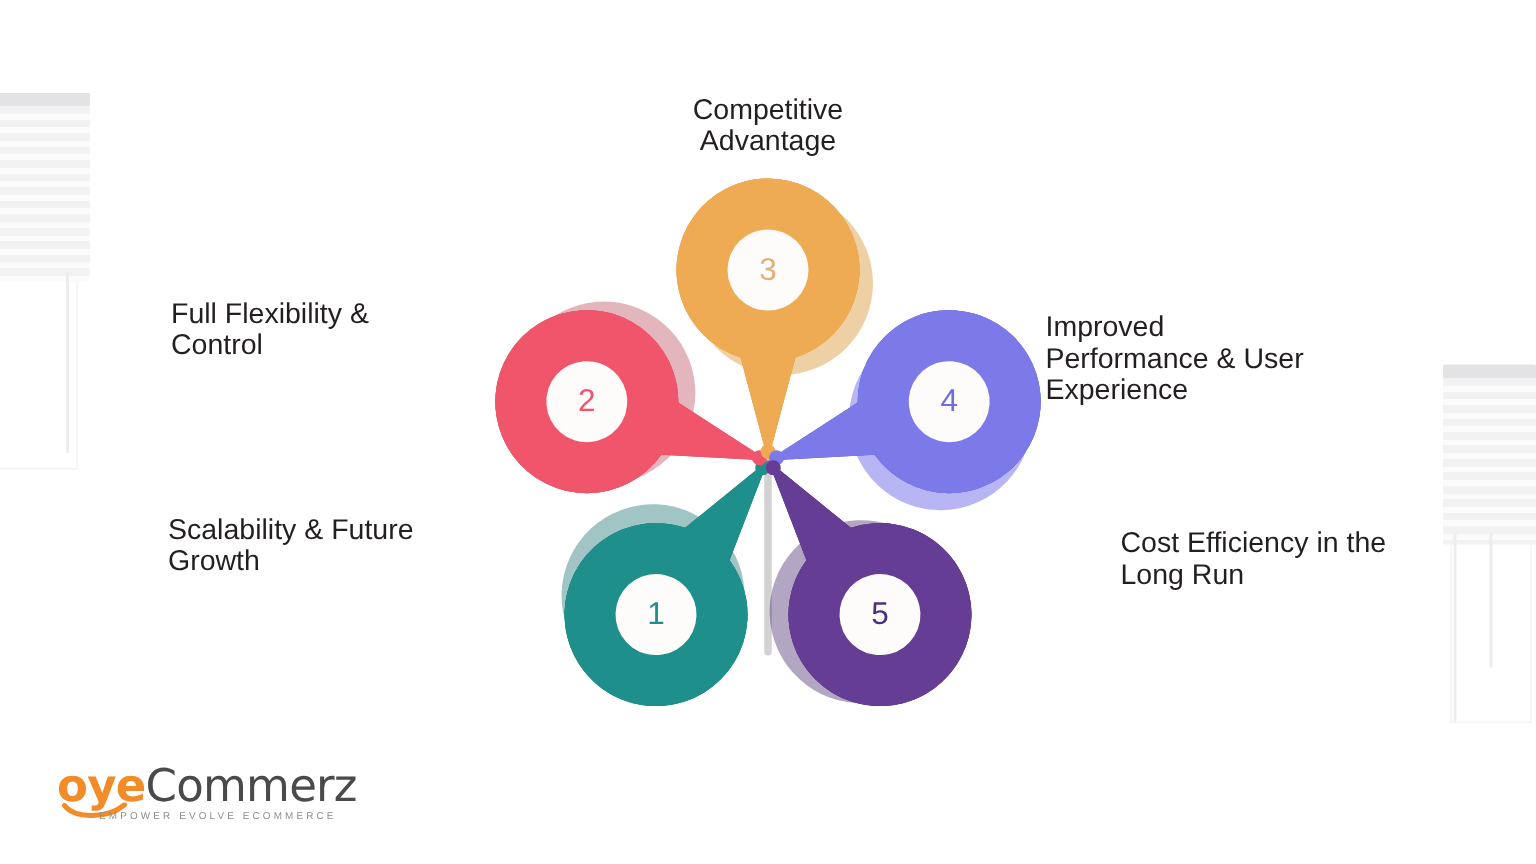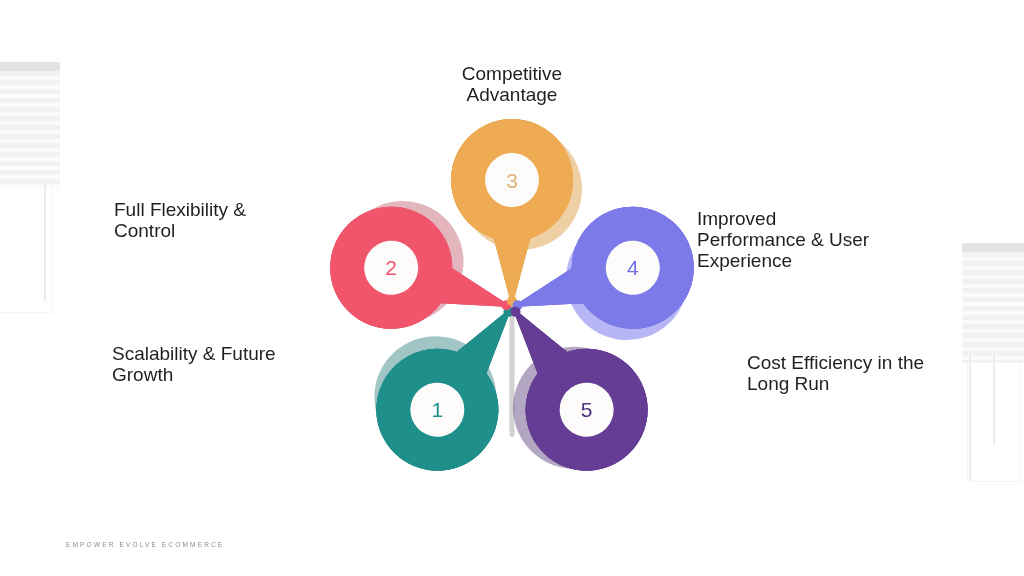--- a/index.html
+++ b/index.html
@@ -244,14 +244,20 @@
 Growth</div>
 <div class="label center-align" id="label-3">Competitive
 Advantage</div>
 <div class="label left-align" id="label-4">Improved
 Performance &amp; User
 Experience</div>
 <div class="label left-align" id="label-5">Cost Efficiency in the
 Long Run</div>
 
 <div id="logo">
+  <div id="logo-wordmark">
+    <span class="logo-oye">oye</span><span class="logo-commerz">Commerz</span>
+    <svg id="logo-smile" viewBox="0 0 46 12">
+      <path d="M2 2 C 9 11, 31 11, 42 1.5" fill="none" stroke="#f28c28" stroke-width="3.4" stroke-linecap="round"></path>
+    </svg>
+  </div>
   <div id="logo-tagline">EMPOWER EVOLVE ECOMMERCE</div>
 </div>
 
 </body></html>

